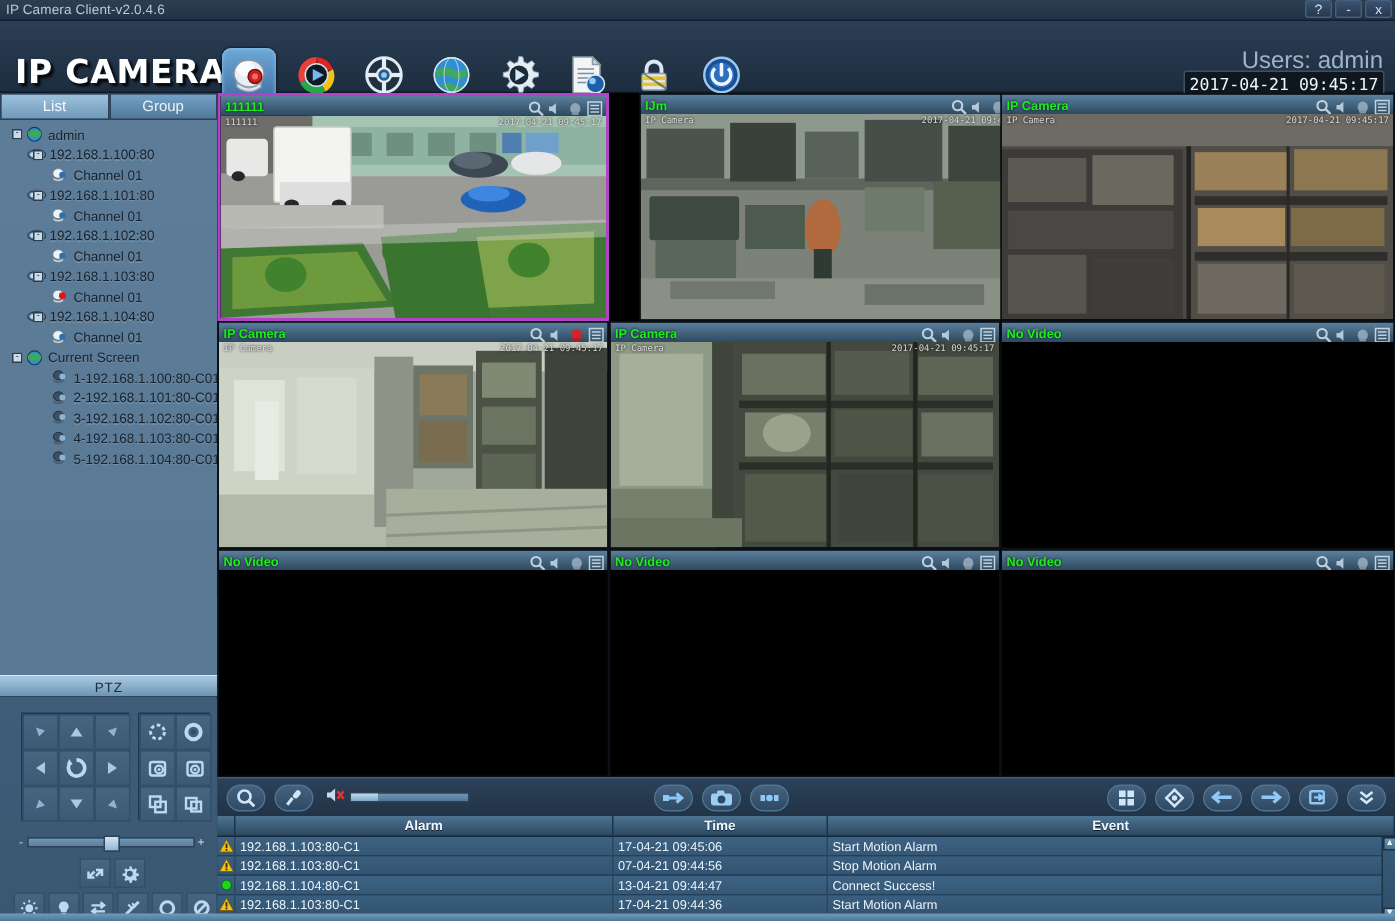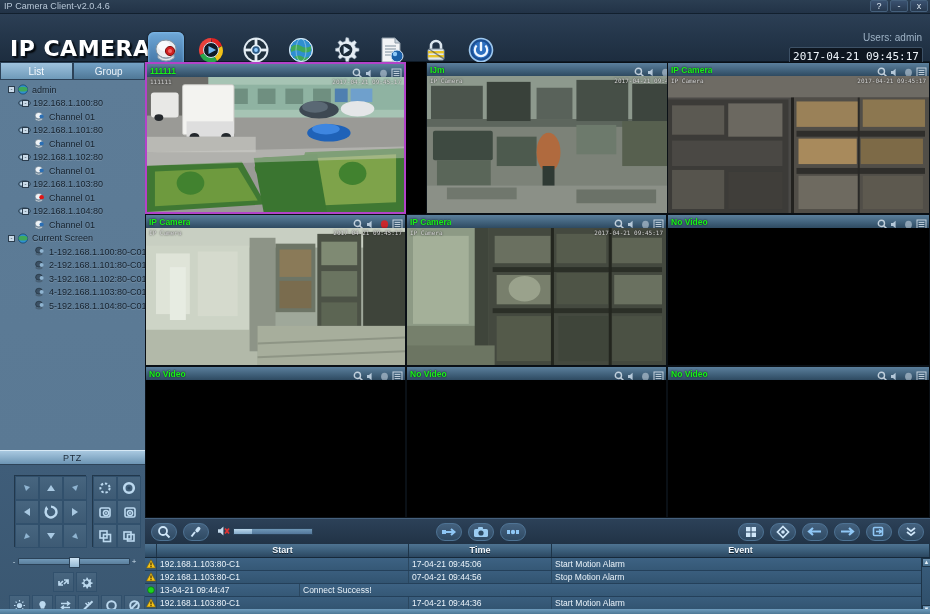--- a/index.html
+++ b/index.html
@@ -28,21 +28,21 @@
      border-bottom:1px solid #0e1a26; }
   .logo{ position:absolute; left:10px; top:22px; font-size:22px; font-weight:bold;
      font-family:"DejaVu Sans", sans-serif;
      color:#ffffff; letter-spacing:0.5px;
      text-shadow:1px 1px 0 #0a1521, 2px 2px 2px #000; }
   .toolbar{ position:absolute; left:148px; top:18px; display:flex; gap:9px; align-items:center;}
   .tbtn{ width:36px; height:36px; border-radius:6px; display:flex; align-items:center; justify-content:center;
      cursor:pointer; }
   .tbtn.sel{ background:linear-gradient(180deg,#6fa8d8,#3d6f9f); box-shadow:0 0 3px #8cc6f5 inset, 0 0 2px #000; }
 
-  .userline{ position:absolute; right:8px; top:18px; font-size:10px; color:#9fb3c6; }
+  .userline{ position:absolute; right:8px; top:18px; font-size:16px; color:#9fb3c6; }
   .clock{ position:absolute; right:7px; top:33px; width:134px; height:18px;
      background:#0e1620; border:1px solid #3d5166; border-radius:2px;
      color:#eef4fa; font-family:"DejaVu Sans Mono", monospace; font-size:11px;
      letter-spacing:0px; text-align:center; line-height:17px; }
 
   
   .left{ position:absolute; left:0; top:62px; width:145px; height:552px;
      background:linear-gradient(180deg,#46637f 0%,#3e5a74 2px,#53708c 4px,#4d6b86 100%);
      background:#4d6b86; border-right:1px solid #17232f; }
   .tabs{ position:absolute; left:0; top:0; width:145px; height:18px; display:flex; }
@@ -1022,21 +1022,21 @@
     <div class="cbtn">
         <svg width="14" height="13" viewBox="0 0 14 13">
           <path d="M3 3 L7 6.2 L11 3 M3 7 L7 10.2 L11 7" stroke="#cfe6f8" stroke-width="1.8" fill="none"></path>
         </svg>
       </div>
   </div>
 
   <div class="evt">
     <div class="evthead">
       <div class="th c0"></div>
-      <div class="th c1">Start</div>
+      <div class="th c1">Alarm</div>
       <div class="th c2">Time</div>
       <div class="th c3">Event</div>
     </div>
     <div id="event-rows">
         <div class="tr">
           <div class="td c0">
             <svg width="10" height="10" viewBox="0 0 10 10">
               <path d="M5 .7 L9.6 9 H.4 Z" fill="#f3c21a" stroke="#7a5f00" stroke-width=".6"></path>
               <rect x="4.4" y="3.4" width="1.2" height="3" fill="#3a2c00"></rect>
               <rect x="4.4" y="7" width="1.2" height="1.2" fill="#3a2c00"></rect>
@@ -1057,20 +1057,21 @@
           <div class="td c1">192.168.1.103:80-C1</div>
           <div class="td c2">07-04-21 09:44:56</div>
           <div class="td c3">Stop Motion Alarm</div>
         </div>
         <div class="tr">
           <div class="td c0">
             <svg width="10" height="10" viewBox="0 0 10 10">
               <circle cx="5" cy="5" r="3.3" fill="#1ed31e" stroke="#0a6b0a" stroke-width=".7"></circle>
             </svg>
           </div>
+          <div class="td c1">192.168.1.104:80-C1</div>
           <div class="td c2">13-04-21 09:44:47</div>
           <div class="td c3">Connect Success!</div>
         </div>
         <div class="tr">
           <div class="td c0">
             <svg width="10" height="10" viewBox="0 0 10 10">
               <path d="M5 .7 L9.6 9 H.4 Z" fill="#f3c21a" stroke="#7a5f00" stroke-width=".6"></path>
               <rect x="4.4" y="3.4" width="1.2" height="3" fill="#3a2c00"></rect>
               <rect x="4.4" y="7" width="1.2" height="1.2" fill="#3a2c00"></rect>
             </svg>

